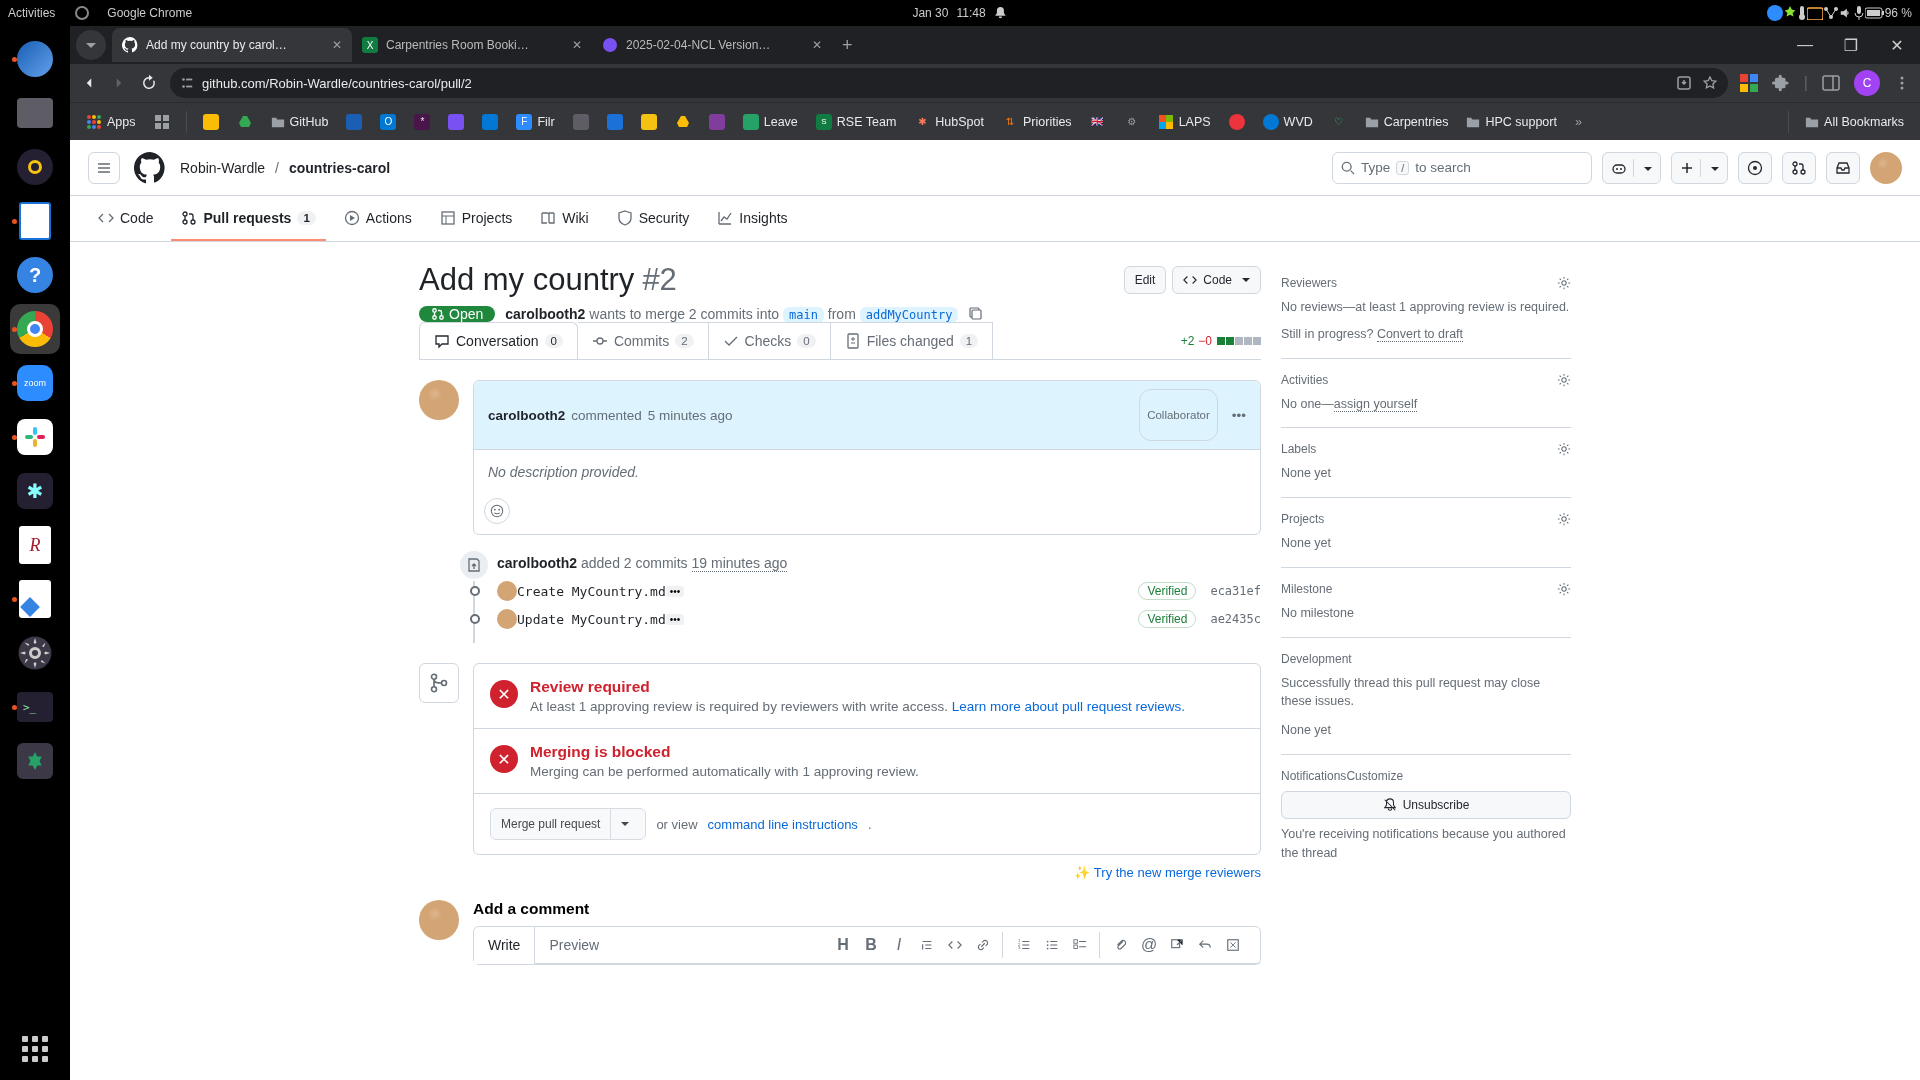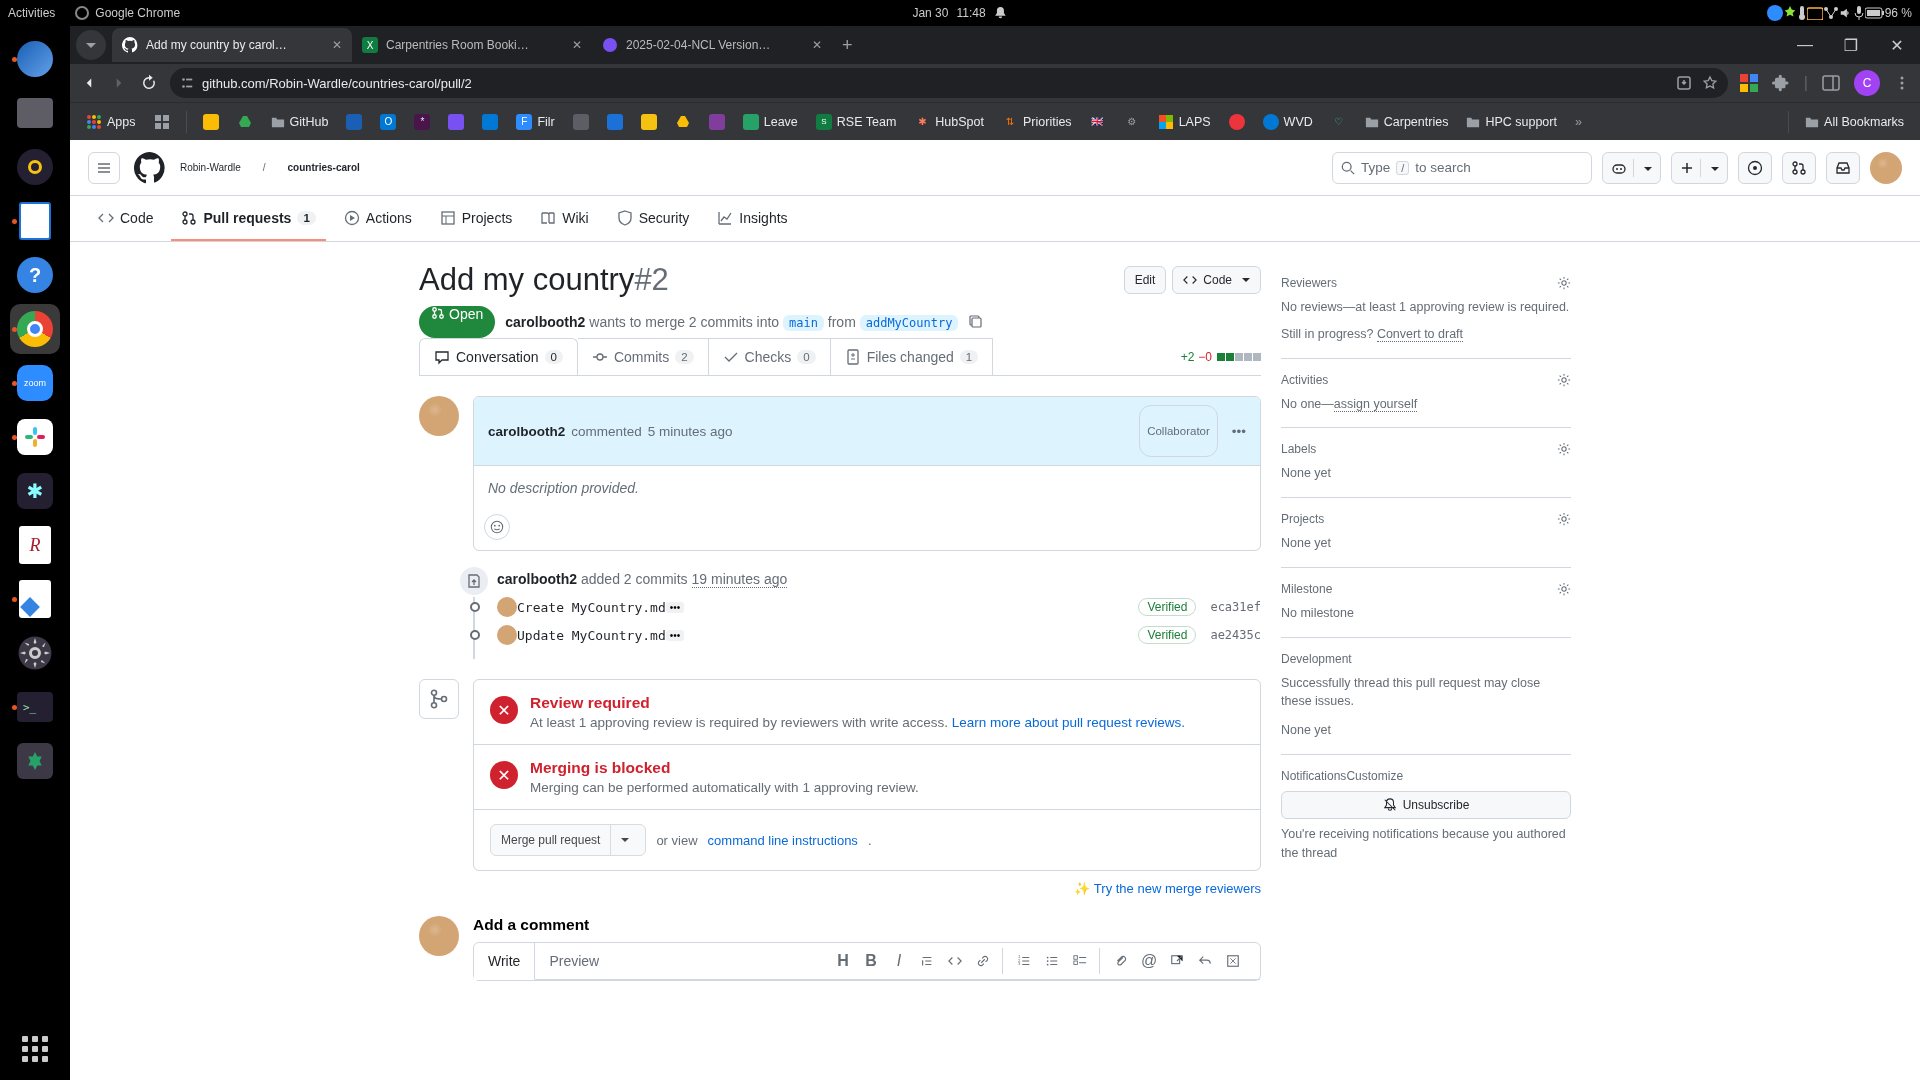--- a/index.html
+++ b/index.html
@@ -4,21 +4,21 @@
 <style>
 * { margin:0; padding:0; box-sizing:border-box; font-family:-apple-system,BlinkMacSystemFont,"Segoe UI",Helvetica,Arial,sans-serif; }
 body { background:#fff; width:1920px; height:1080px; overflow:hidden; }
 svg { display:block; }
 
 
 .gnome-bar { height:26px; background:#000; color:#ccc; font-size:12px; display:flex; align-items:center; padding:0 8px; }
 .gnome-bar .left { display:flex; gap:20px; align-items:center; }
 .gnome-bar .mid { position:absolute; left:50%; transform:translateX(-50%); display:flex; gap:8px; align-items:center; }
 .gnome-bar .right { margin-left:auto; display:flex; align-items:center; }
-.gnome-bar .app { display:flex; align-items:center; gap:6px; }
+.gnome-bar .app { display:flex; align-items:center; gap:18px; }
 
 .shell { display:flex; height:calc(100% - 26px); }
 
 
 .dock { width:70px; background:#000; display:flex; flex-direction:column; align-items:center; padding-top:8px; gap:4px; }
 .dock .icon { width:50px; height:50px; border-radius:10px; display:flex; align-items:center; justify-content:center; position:relative; }
 .dock .icon.active { background:#3a3a3a; }
 .dock .dot { position:absolute; left:2px; width:5px; height:5px; border-radius:50%; background:#e95420; }
 .dock .grid9 { margin-top:auto; margin-bottom:18px; display:grid; grid-template-columns:repeat(3,6px); grid-template-rows:repeat(3,6px); gap:4px; }
 .dock .grid9 span { width:6px; height:6px; background:#ccc; border-radius:1px; }
@@ -47,47 +47,47 @@
 .bmbar .bm { display:flex; align-items:center; gap:5px; color:#e8eaed; font-size:12.5px; padding:4px 6px; border-radius:4px; cursor:pointer; white-space:nowrap;}
 .bmbar .bm .ic { width:16px; height:16px; border-radius:3px; display:flex;align-items:center;justify-content:center; font-size:10px;}
 .bmbar .spacer { flex:1; }
 .bmbar .sep { width:1px; height:22px; background:#4a4b4e; margin:0 4px; }
 
 
 .page { flex:1; background:#fff; overflow:auto; }
 .gh-header { height:56px; border-bottom:1px solid #d0d7de; display:flex; align-items:center; padding:0 18px; gap:14px;}
 .gh-hamb { width:32px;height:32px;border:1px solid #d0d7de;border-radius:6px;display:flex;align-items:center;justify-content:center;cursor:pointer;}
 .gh-logo { width:32px;height:32px; }
-.gh-crumb { font-size:10px; color:#1f2328; display:flex; gap:22px; align-items:center;text-align:right;}
+.gh-crumb { font-size:14px; color:#1f2328; display:flex; gap:10px; align-items:center;text-align:right;}
 .gh-crumb .sep{color:#656d76;}
 .gh-crumb .repo{font-weight:600;}
 .gh-header .r { margin-left:auto; display:flex; align-items:center; gap:10px;}
 .gh-search { width:260px; height:32px; border:1px solid #d0d7de; border-radius:6px; display:flex; align-items:center; padding:0 8px; color:#656d76; font-size:13.5px; gap:6px;}
 .gh-search kbd{font-size:11px;border:1px solid #d0d7de;border-radius:3px;padding:0 4px;background:#f6f8fa;}
 .gh-btn { height:32px; border:1px solid #d0d7de; border-radius:6px; background:#f6f8fa; display:flex; align-items:center; padding:0 8px; cursor:pointer; color:#24292f;}
 .gh-btn.split .dd{border-left:1px solid #d0d7de;padding-left:6px;margin-left:6px;}
 .gh-avatar-sm { width:32px;height:32px;border-radius:50%;background:#d4a574; background-image:radial-gradient(circle at 40% 35%, #fff3, transparent 20%);}
 
 .repo-tabs { height:46px; border-bottom:1px solid #d0d7de; display:flex; align-items:center; padding:0 18px; gap:8px; font-size:14px;}
 .repo-tabs .t { display:flex; align-items:center; gap:6px; padding:0 10px; height:100%; color:#1f2328; cursor:pointer; border-bottom:2px solid transparent;}
 .repo-tabs .t.sel{ border-bottom-color:#fd8c73; font-weight:600;}
 .repo-tabs .t .count{font-size:11.5px; background:#afb8c133; padding:1px 6px; border-radius:10px;}
 
 .main { max-width:1216px; margin:0 auto; padding:20px 32px; display:flex; gap:20px;}
 .col-l { flex:1; }
 .col-r { width:290px; }
 
-.pr-title { font-size:31px; font-weight:400; color:#1f2328; display:flex; align-items:center; gap:0; }
+.pr-title { font-size:31px; font-weight:400; color:#1f2328; display:flex; align-items:center; gap:8px; }
 .pr-title .num{color:#656d76;}
 .pr-title-row{display:flex;align-items:center;}
 .pr-title-row .btns{margin-left:auto;display:flex;gap:6px;}
 .btn-sm{height:28px;border:1px solid #d0d7de;border-radius:6px;background:#f6f8fa;font-size:12px;padding:0 10px;display:flex;align-items:center;gap:6px;cursor:pointer;color:#24292f;}
 
 .meta-row{margin-top:8px;display:flex;align-items:center;gap:10px;font-size:14px;color:#656d76;}
-.state-open{background:#1f883d;color:#fff;height:32px;border-radius:16px;display:inline-flex;gap:4px;padding:0 12px;font-size:14px;}
+.state-open{background:#1f883d;color:#fff;height:16px;border-radius:16px;display:inline-flex;align-items:center;gap:4px;padding:0 12px;font-size:14px;}
 .branch-label{font-family:ui-monospace,SFMono-Regular,Menlo,monospace;font-size:12px;background:#ddf4ff;color:#0969da;padding:1px 6px;border-radius:6px;}
 .pr-tabs{display:flex;gap:0;}
 .pr-tab{border:1px solid #d0d7de;border-bottom:none;padding:10px 14px;font-size:14px;color:#656d76;display:flex;align-items:center;gap:6px;background:#fff;border-radius:6px 6px 0 0;cursor:pointer;}
 .pr-tab:not(:first-child){border-left:none;border-radius:0;}
 .pr-tab .count{font-size:11.5px; background:#afb8c133; padding:1px 6px; border-radius:10px;}
 .pr-tab.sel{color:#1f2328;background:#fff; position:relative;}
 .pr-tabs-wrapper{border-bottom:1px solid #d0d7de;display:flex;align-items:center;}
 .diffstat{margin-left:auto;font-size:12px;font-family:ui-monospace,Menlo,monospace;display:flex;align-items:center;gap:4px;}
 .diffstat .add{color:#1a7f37;}
 .diffstat .del{color:#cf222e;}

